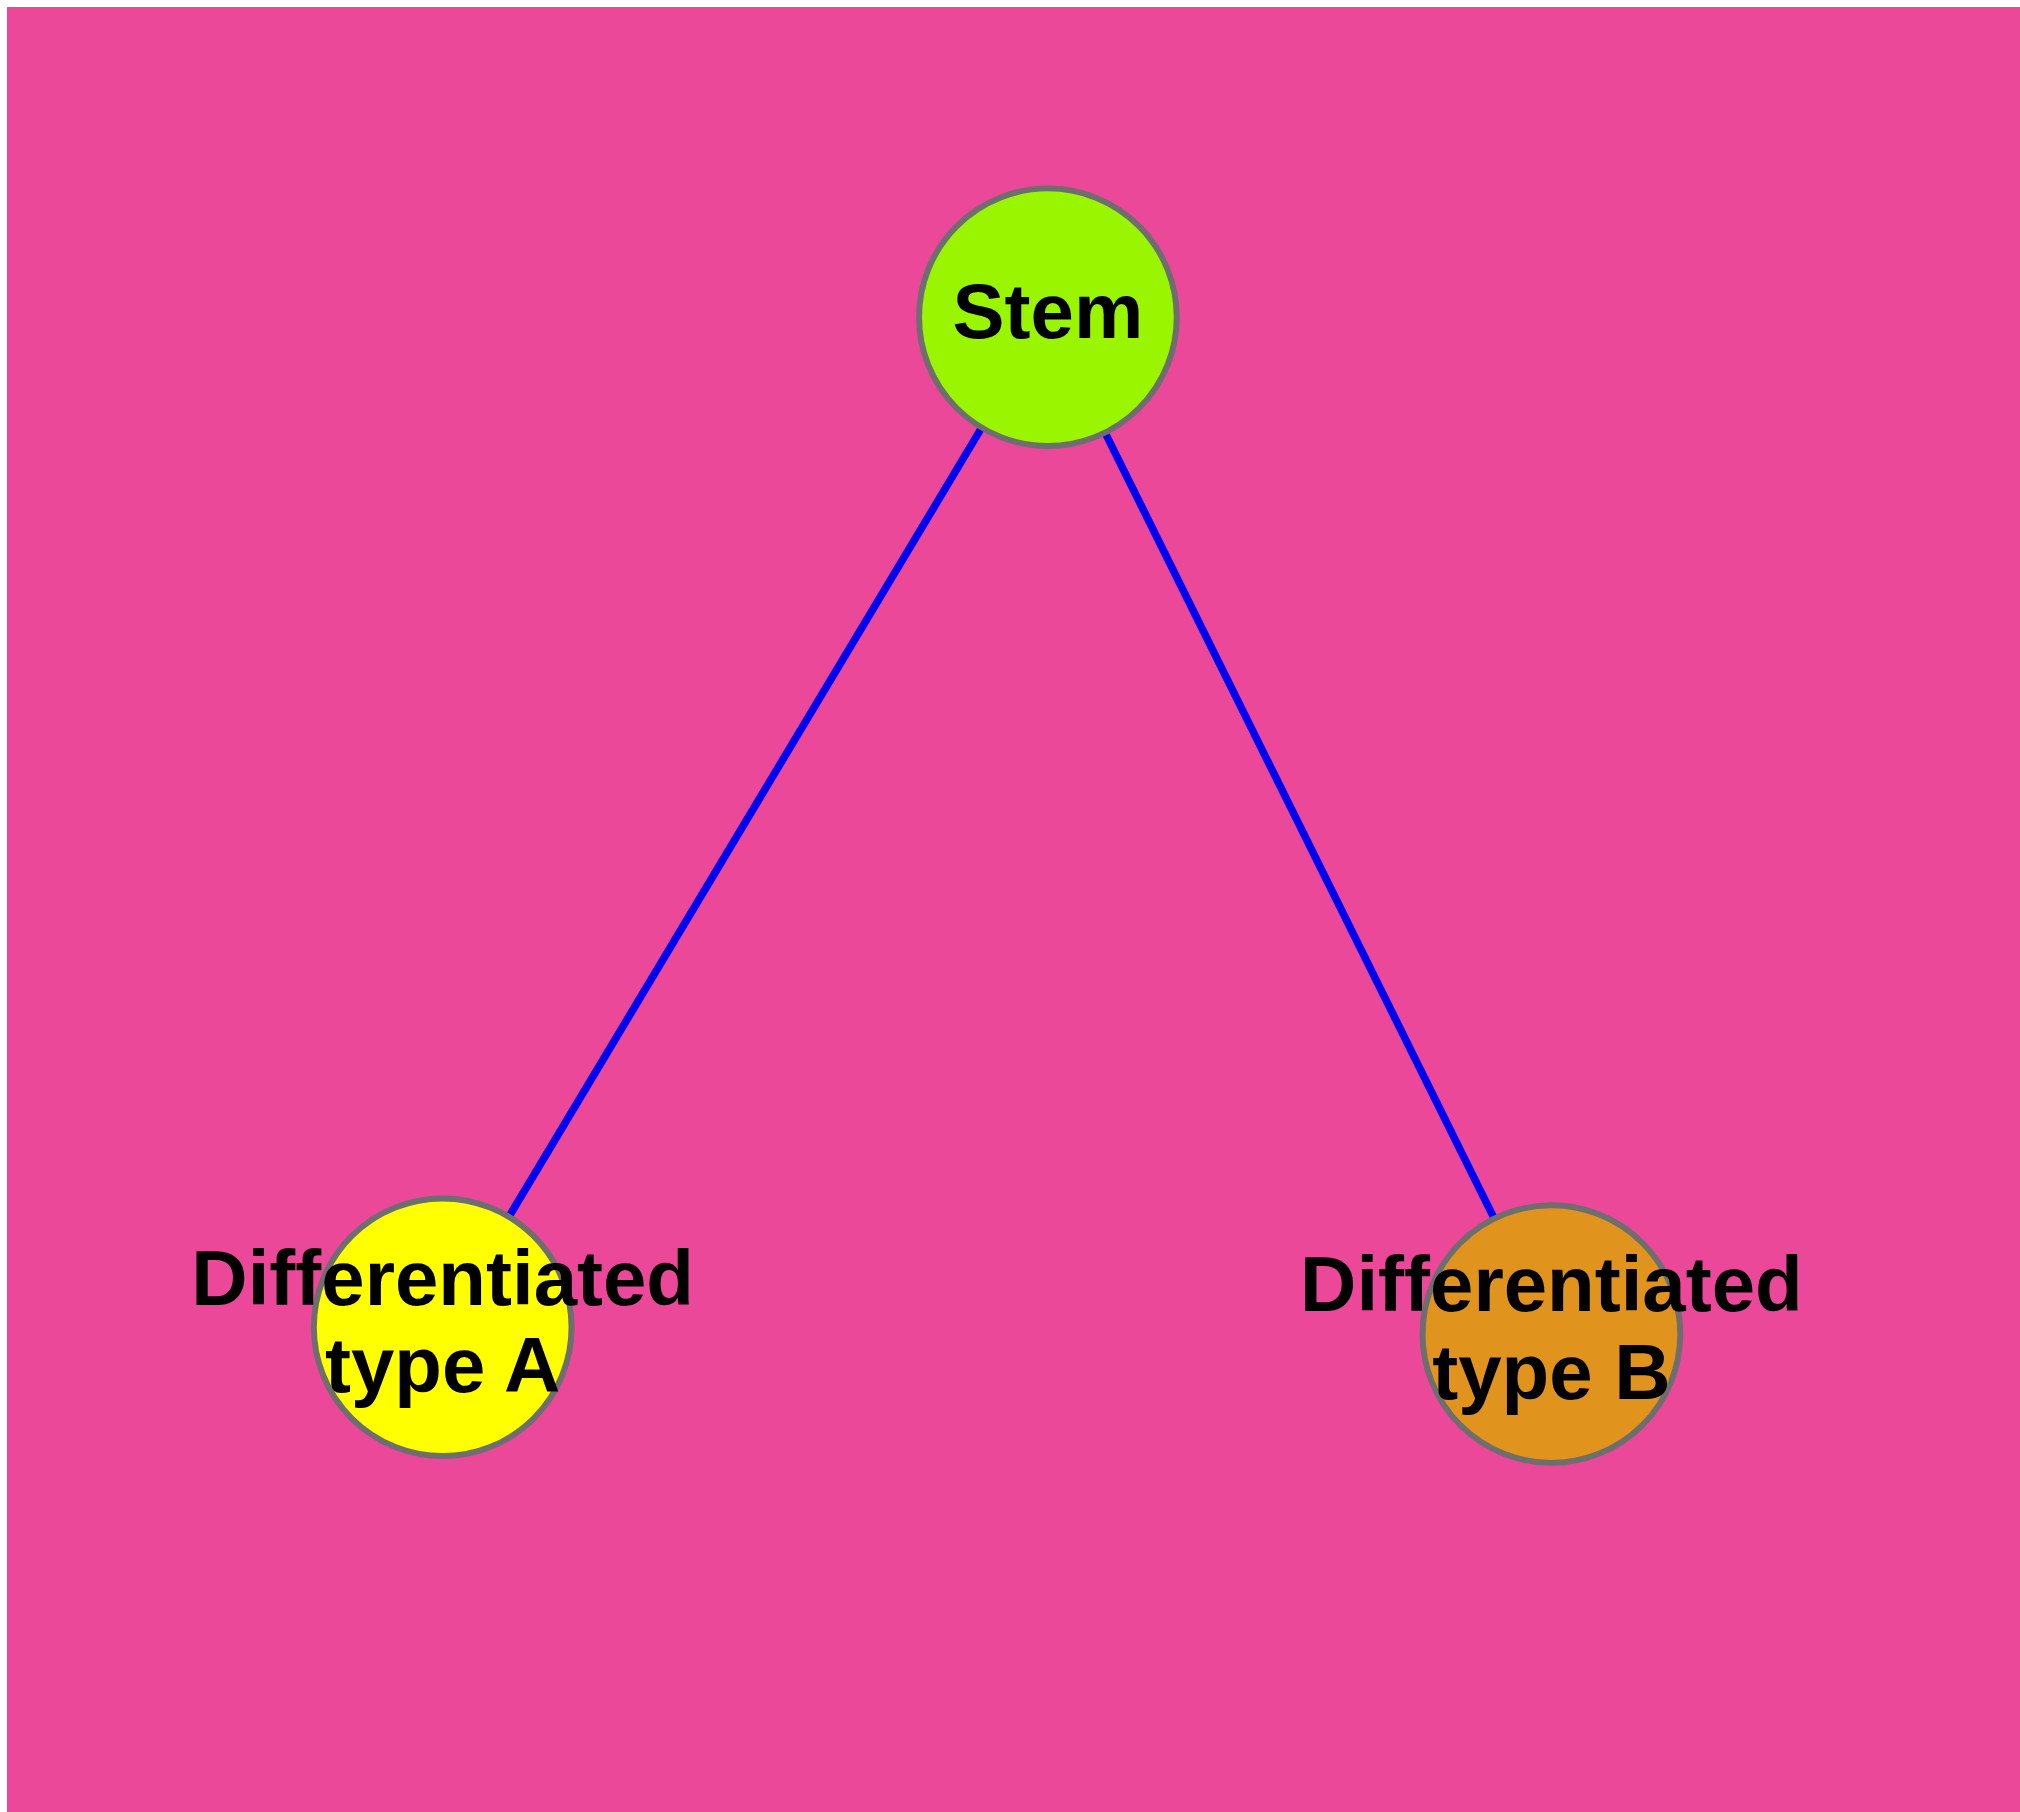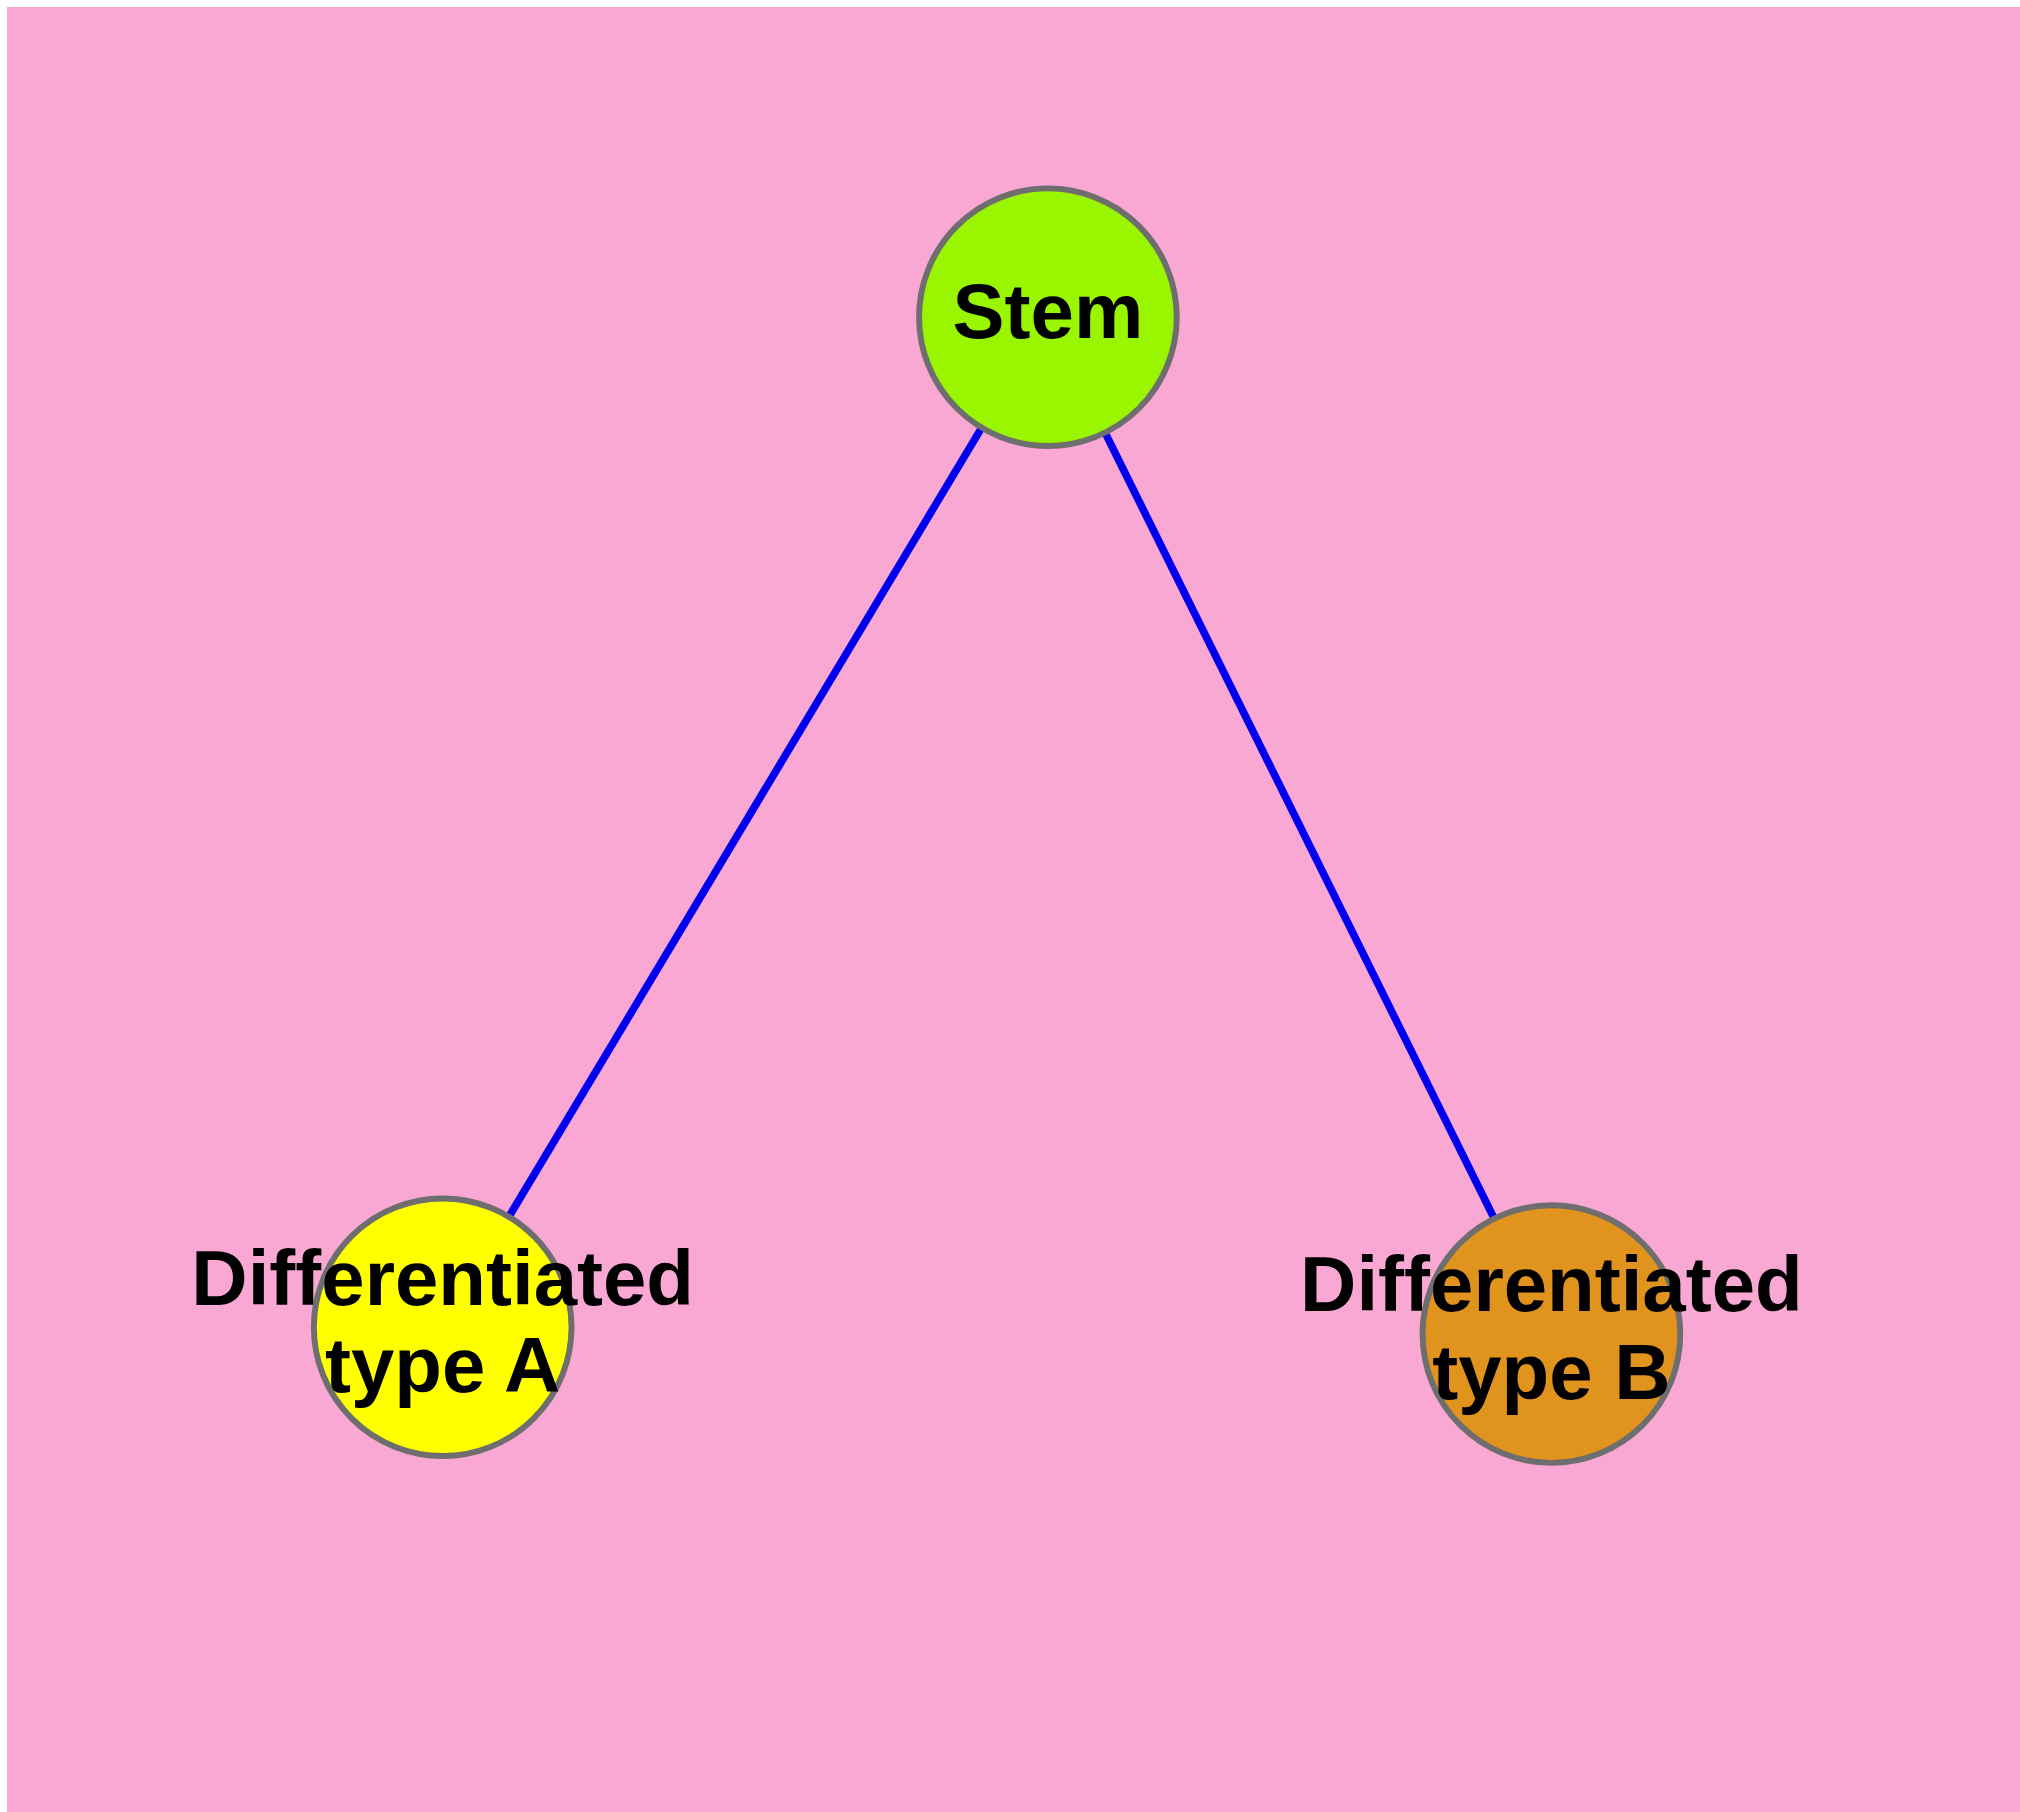--- a/index.html
+++ b/index.html
@@ -39,21 +39,21 @@
     fill: #000000;
     text-anchor: middle;
     dominant-baseline: middle;
     paint-order: normal;
   }
 </style>
 </head>
 <body>
 
 <div id="canvas">
-  <div id="plot-area" style="background: #f9a8d4;">
+  <div id="plot-area" style="background: #ec4899;">
     <svg id="graph-svg" viewBox="0 0 2376 2130" preserveAspectRatio="none">
 
       <g>
         <line id="edge-stem-to-a" x1="1149.8931901115832" y1="496.396803063015" x2="592.1068098884167" y2="1427.603196936985" stroke="#0000ee" stroke-width="9" stroke-linecap="butt"></line>
         <line id="edge-stem-to-b" x1="1295.4310233705" y1="502.2242896373737" x2="1754.5689766295" y2="1429.7757103626263" stroke="#0000ee" stroke-width="9" stroke-linecap="butt"></line>
       </g>
 
       <g>
         <g>
           <circle id="circle-stem" cx="1228" cy="366" r="152" fill="#99f500" stroke="#6e6e6e" stroke-width="7"></circle>

